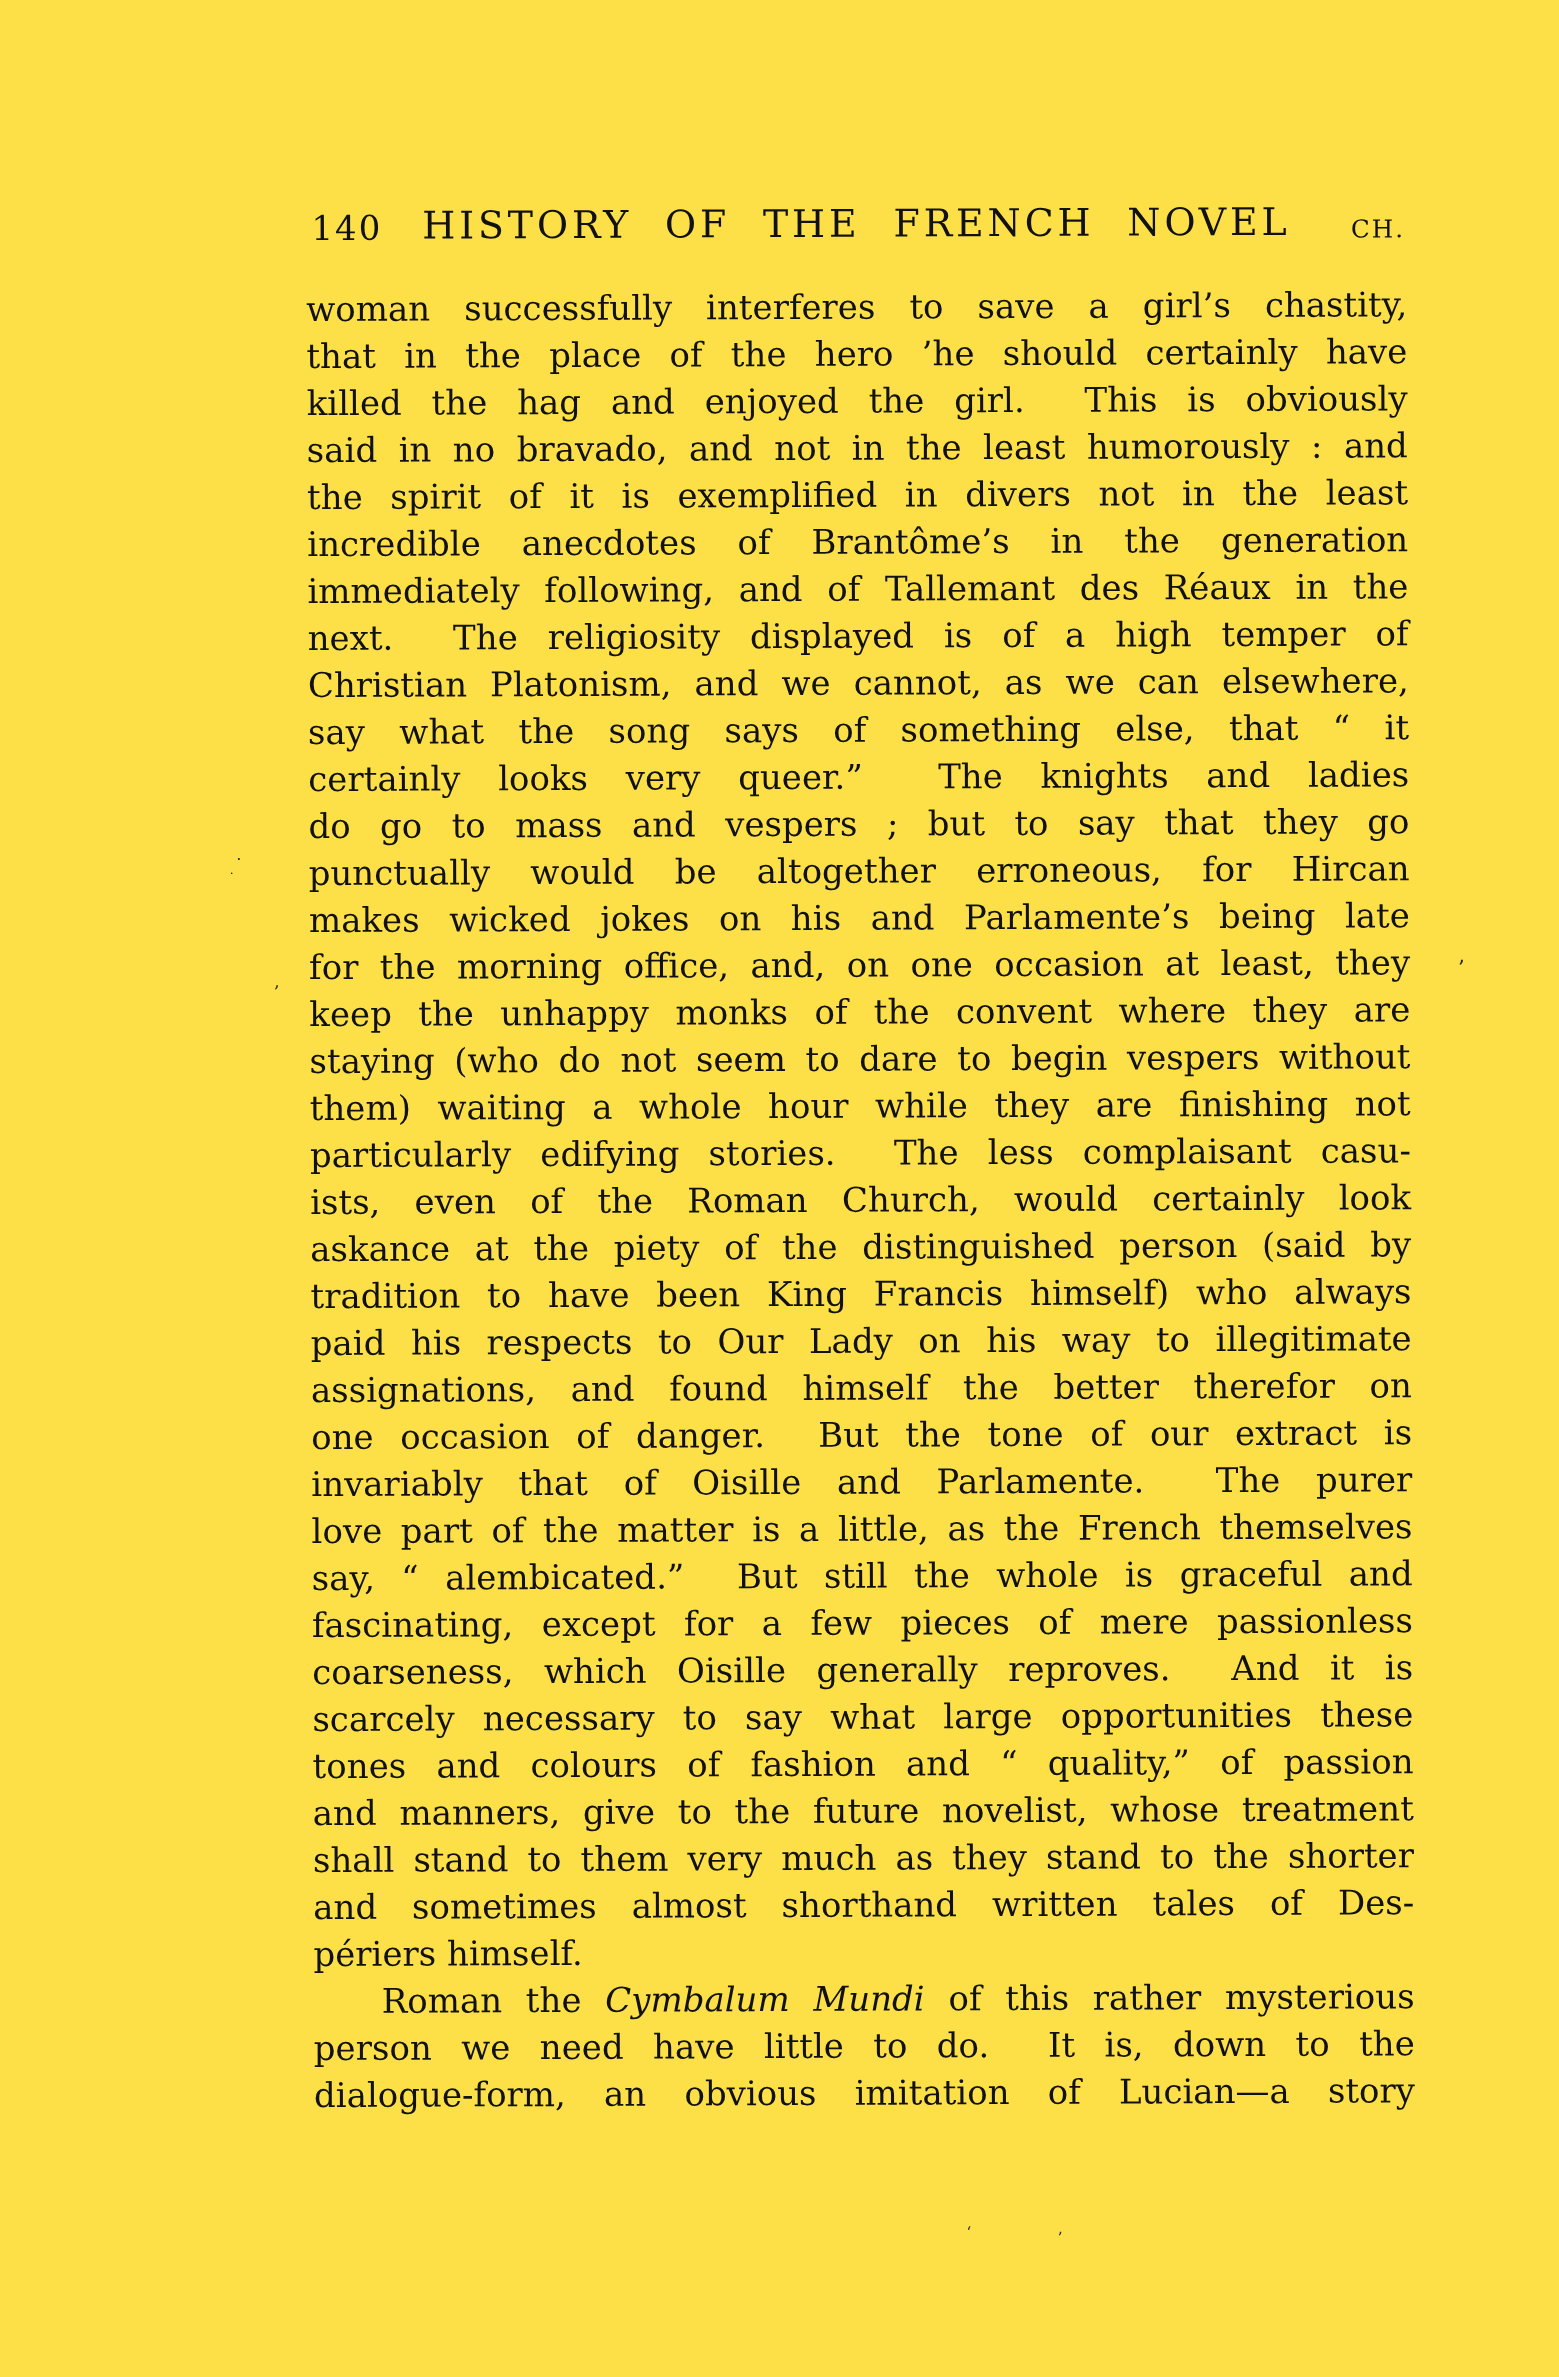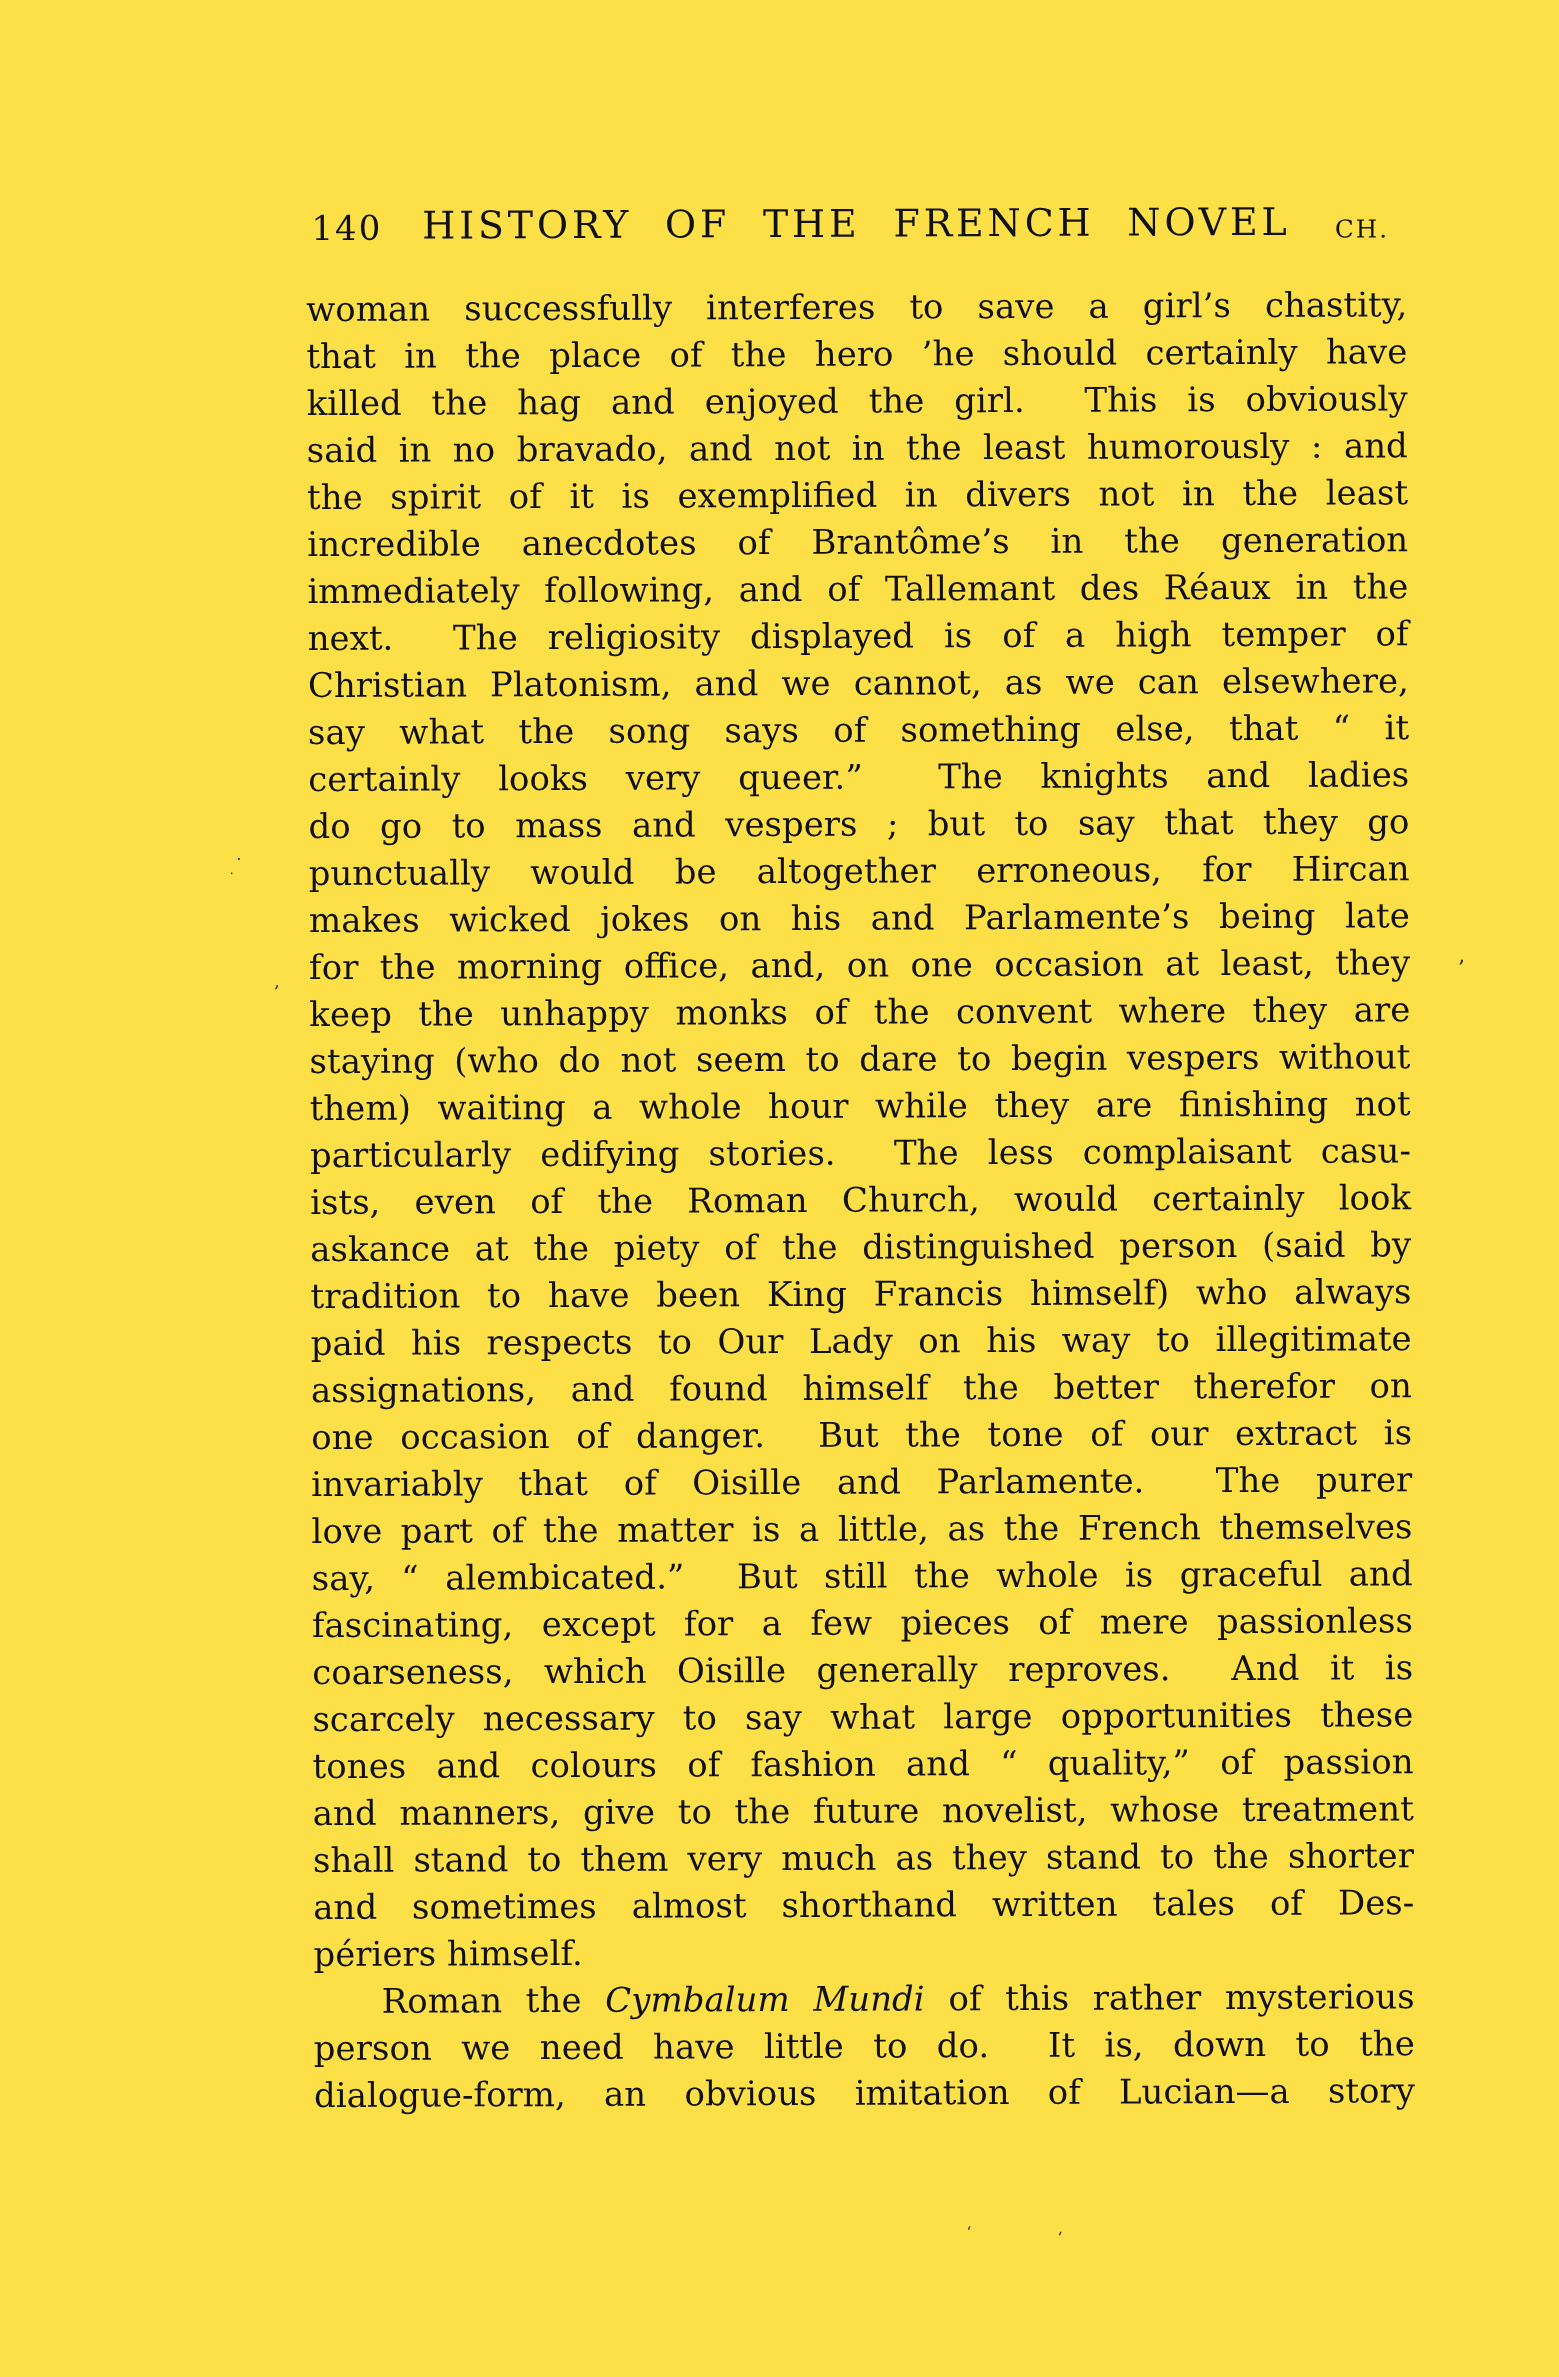--- a/index.html
+++ b/index.html
@@ -21,21 +21,21 @@
   #running-header{
     position:absolute;
     left:309px;top:201px;width:1101px;height:45px;
   }
   #running-header .hdr{position:absolute;bottom:0;white-space:nowrap;}
   #page-number{left:5.7px;font-size:34px;letter-spacing:1.9px;}
   #header-title{
     left:50%;transform:translateX(-50%);
     font-size:38px;letter-spacing:3.8px;word-spacing:17px;
   }
-  #chapter-marker{right:18px;font-size:24.6px;letter-spacing:1.9px;bottom:2.8px;text-align:right;}
+  #chapter-marker{right:2px;font-size:24.6px;letter-spacing:1.9px;bottom:2.8px;text-align:right;}
   
   #body-lines{
     position:absolute;
     left:309px;top:284px;width:1101px;
   }
   .line{
     font-size:34px;
     line-height:47px;
     height:47px;
     text-align:justify;

